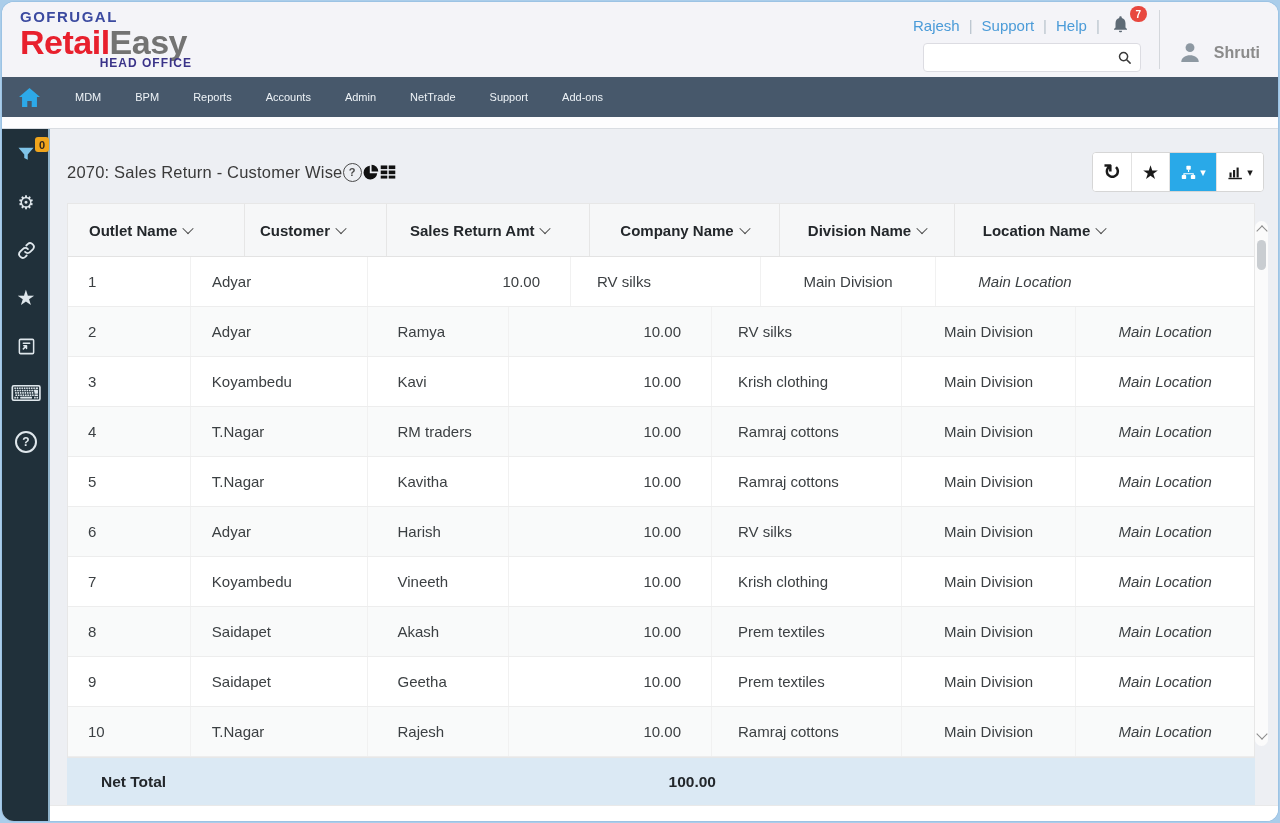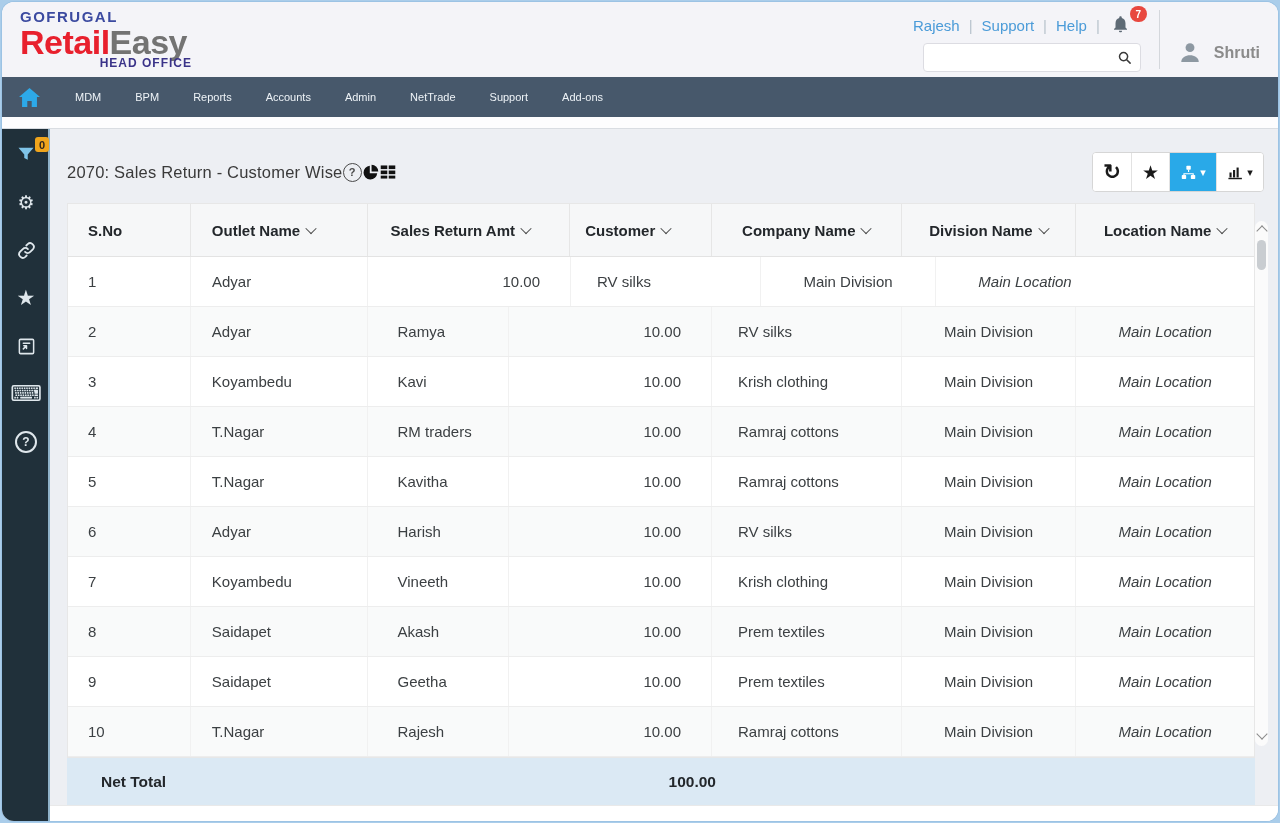--- a/index.html
+++ b/index.html
@@ -226,33 +226,30 @@
                 <rect x="2" y="19.5" width="19" height="2"></rect>
               </svg>
             <span class="caret">▾</span>
           </span>
         </div>
       </div>
 
       <div class="tablewrap">
         <div class="dtable">
           <div class="hrow" id="thead">
-              <div class="hcell c0">
-                <span>S.No</span>
-              </div>
               <div class="hcell c1">
                 <span>Outlet Name</span>
                 <span class="chev"></span>
               </div>
+              <div class="hcell c2">
+                <span>Customer</span>
+                <span class="chev"></span>
+              </div>
               <div class="hcell c3">
                 <span>Sales Return Amt</span>
-                <span class="chev"></span>
-              </div>
-              <div class="hcell c2">
-                <span>Customer</span>
                 <span class="chev"></span>
               </div>
               <div class="hcell c4">
                 <span>Company Name</span>
                 <span class="chev"></span>
               </div>
               <div class="hcell c5">
                 <span>Division  Name</span>
                 <span class="chev"></span>
               </div>

